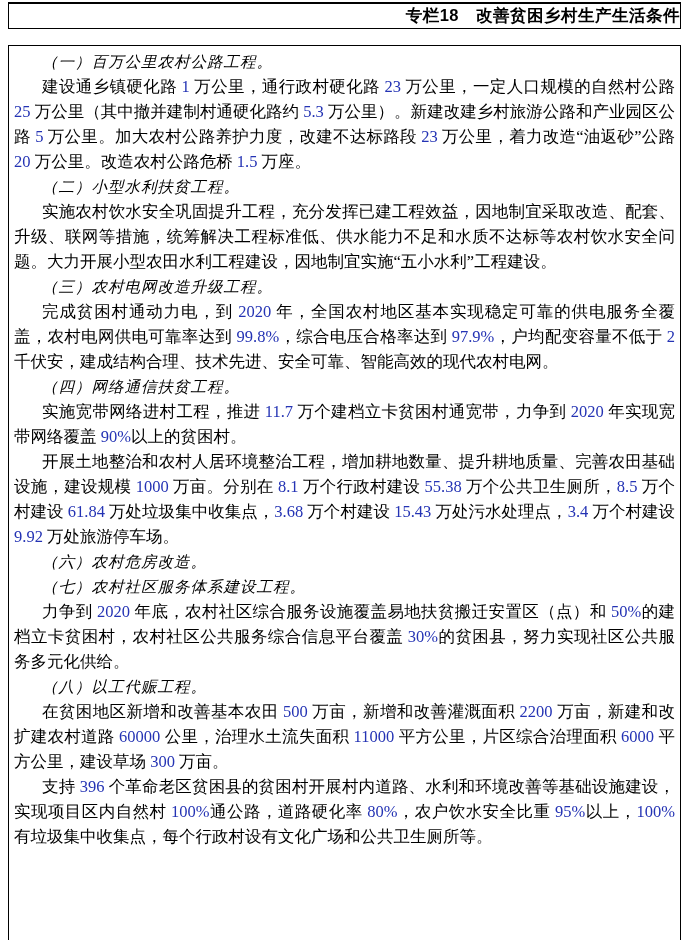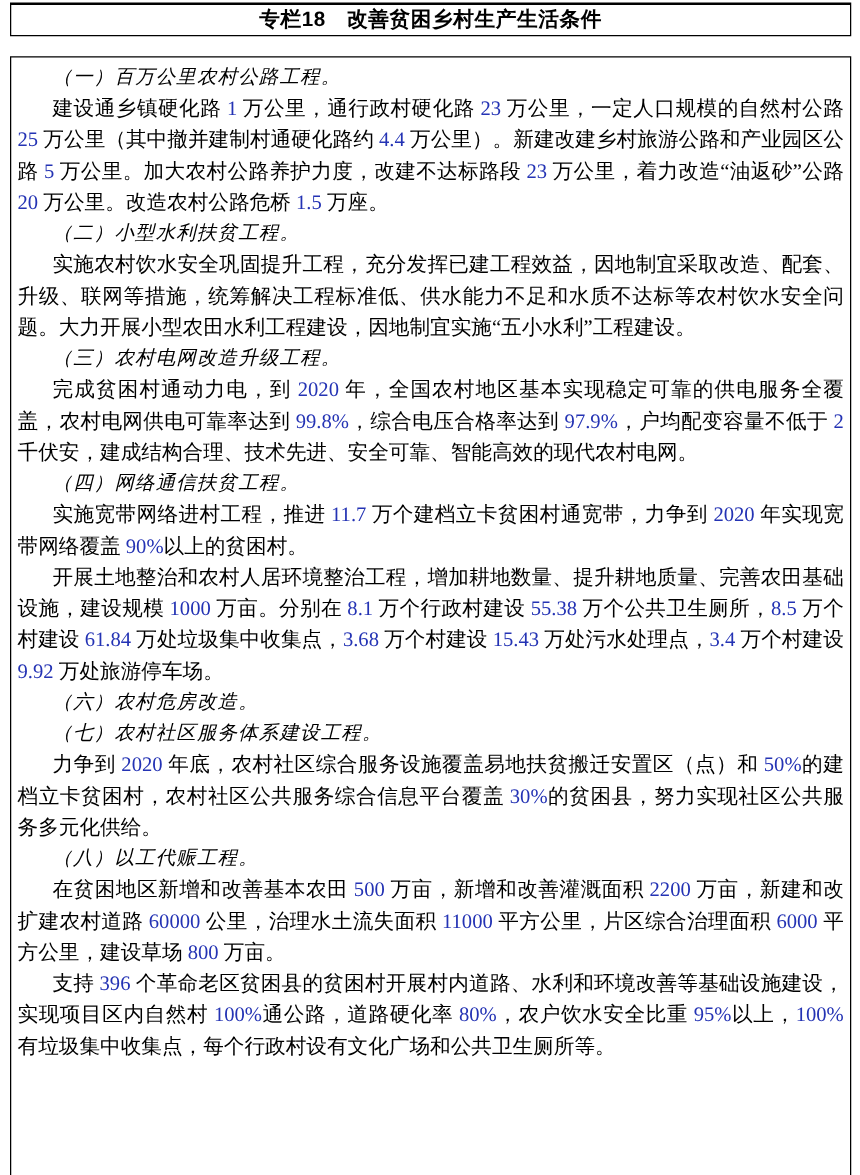--- a/index.html
+++ b/index.html
@@ -17,21 +17,21 @@
     font-family: "Liberation Serif", "DejaVu Serif", serif;
   }
   .title-box {
     box-sizing: border-box;
     border: 1px solid #000000;
     border-top-width: 2px;
     height: 27px;
     margin-bottom: 3px;
     display: flex;
     align-items: center;
-    justify-content: center;
+    justify-content: flex-end;
     font-family: "Liberation Sans", "DejaVu Sans", sans-serif;
     font-weight: bold;
     font-size: 16.5px;
     letter-spacing: 0.5px;
   }
   .content-box {
     box-sizing: border-box;
     border: 1px solid #000000;
     min-height: 903px;
     padding: 3px 5px 4px 5px;
@@ -60,21 +60,21 @@
 <div class="page">
 
   <div class="title-box">
     <span>专栏18　改善贫困乡村生产生活条件</span>
   </div>
 
   <div class="content-box">
 
     <div class="section">
       <p class="sec-heading">（一）百万公里农村公路工程。</p>
-      <p class="sec-body colorize">建设通乡镇硬化路 <span class="n">1</span> 万公里，通行政村硬化路 <span class="n">23</span> 万公里，一定人口规模的自然村公路 <span class="n">25</span> 万公里（其中撤并建制村通硬化路约 <span class="n">4.4</span> 万公里）。新建改建乡村旅游公路和产业园区公路 <span class="n">5</span> 万公里。加大农村公路养护力度，改建不达标路段 <span class="n">23</span> 万公里，着力改造“油返砂”公路 <span class="n">20</span> 万公里。改造农村公路危桥 <span class="n">1.5</span> 万座。</p>
+      <p class="sec-body colorize">建设通乡镇硬化路 <span class="n">1</span> 万公里，通行政村硬化路 <span class="n">23</span> 万公里，一定人口规模的自然村公路 <span class="n">25</span> 万公里（其中撤并建制村通硬化路约 <span class="n">5.3</span> 万公里）。新建改建乡村旅游公路和产业园区公路 <span class="n">5</span> 万公里。加大农村公路养护力度，改建不达标路段 <span class="n">23</span> 万公里，着力改造“油返砂”公路 <span class="n">20</span> 万公里。改造农村公路危桥 <span class="n">1.5</span> 万座。</p>
     </div>
 
     <div class="section">
       <p class="sec-heading">（二）小型水利扶贫工程。</p>
       <p class="sec-body colorize">实施农村饮水安全巩固提升工程，充分发挥已建工程效益，因地制宜采取改造、配套、升级、联网等措施，统筹解决工程标准低、供水能力不足和水质不达标等农村饮水安全问题。大力开展小型农田水利工程建设，因地制宜实施“五小水利”工程建设。</p>
     </div>
 
     <div class="section">
       <p class="sec-heading">（三）农村电网改造升级工程。</p>
       <p class="sec-body colorize">完成贫困村通动力电，到 <span class="n">2020</span> 年，全国农村地区基本实现稳定可靠的供电服务全覆盖，农村电网供电可靠率达到 <span class="n">99.8%</span>，综合电压合格率达到 <span class="n">97.9%</span>，户均配变容量不低于 <span class="n">2</span> 千伏安，建成结构合理、技术先进、安全可靠、智能高效的现代农村电网。</p>
@@ -93,21 +93,21 @@
       <p class="sec-heading">（六）农村危房改造。</p>
     </div>
 
     <div class="section">
       <p class="sec-heading">（七）农村社区服务体系建设工程。</p>
       <p class="sec-body colorize">力争到 <span class="n">2020</span> 年底，农村社区综合服务设施覆盖易地扶贫搬迁安置区（点）和 <span class="n">50%</span>的建档立卡贫困村，农村社区公共服务综合信息平台覆盖 <span class="n">30%</span>的贫困县，努力实现社区公共服务多元化供给。</p>
     </div>
 
     <div class="section">
       <p class="sec-heading">（八）以工代赈工程。</p>
-      <p class="sec-body colorize">在贫困地区新增和改善基本农田 <span class="n">500</span> 万亩，新增和改善灌溉面积 <span class="n">2200</span> 万亩，新建和改扩建农村道路 <span class="n">60000</span> 公里，治理水土流失面积 <span class="n">11000</span> 平方公里，片区综合治理面积 <span class="n">6000</span> 平方公里，建设草场 <span class="n">800</span> 万亩。</p>
+      <p class="sec-body colorize">在贫困地区新增和改善基本农田 <span class="n">500</span> 万亩，新增和改善灌溉面积 <span class="n">2200</span> 万亩，新建和改扩建农村道路 <span class="n">60000</span> 公里，治理水土流失面积 <span class="n">11000</span> 平方公里，片区综合治理面积 <span class="n">6000</span> 平方公里，建设草场 <span class="n">300</span> 万亩。</p>
     </div>
 
     <div class="section">
       <p class="sec-body colorize">支持 <span class="n">396</span> 个革命老区贫困县的贫困村开展村内道路、水利和环境改善等基础设施建设，实现项目区内自然村 <span class="n">100%</span>通公路，道路硬化率 <span class="n">80%</span>，农户饮水安全比重 <span class="n">95%</span>以上，<span class="n">100%</span>有垃圾集中收集点，每个行政村设有文化广场和公共卫生厕所等。</p>
     </div>
 
   </div>
 </div>
 
 </body></html>

